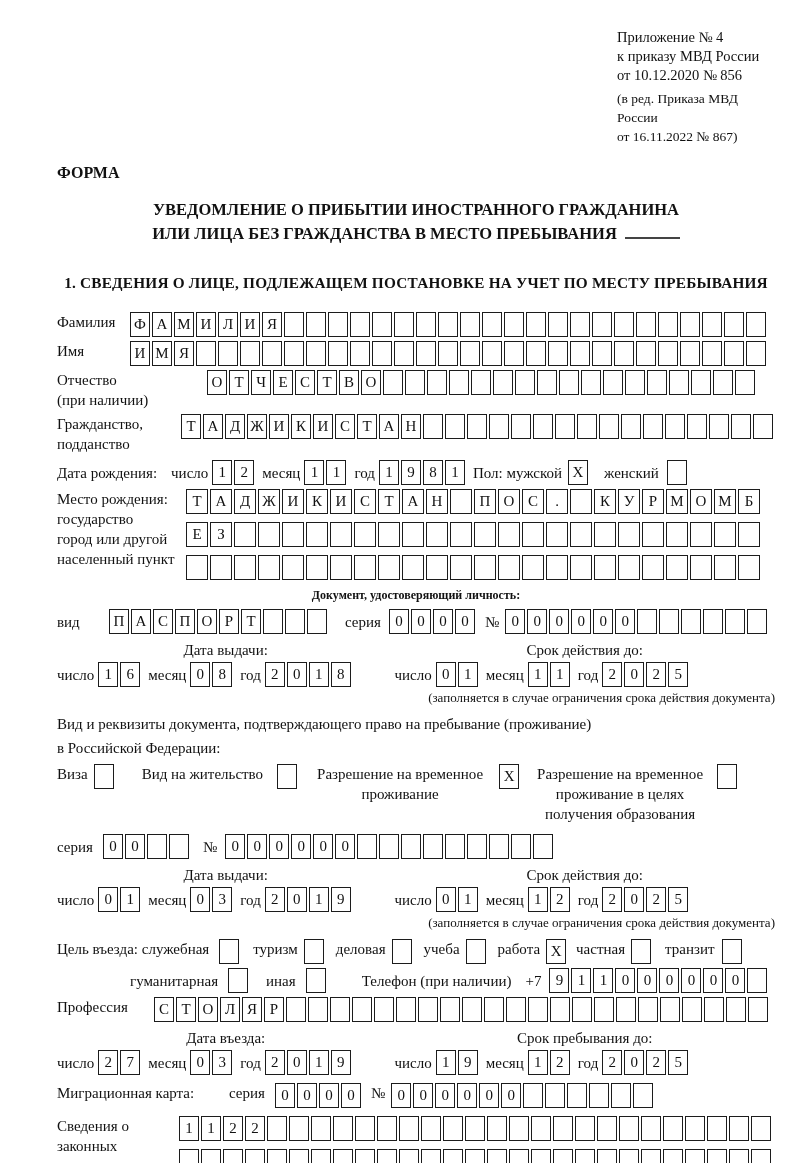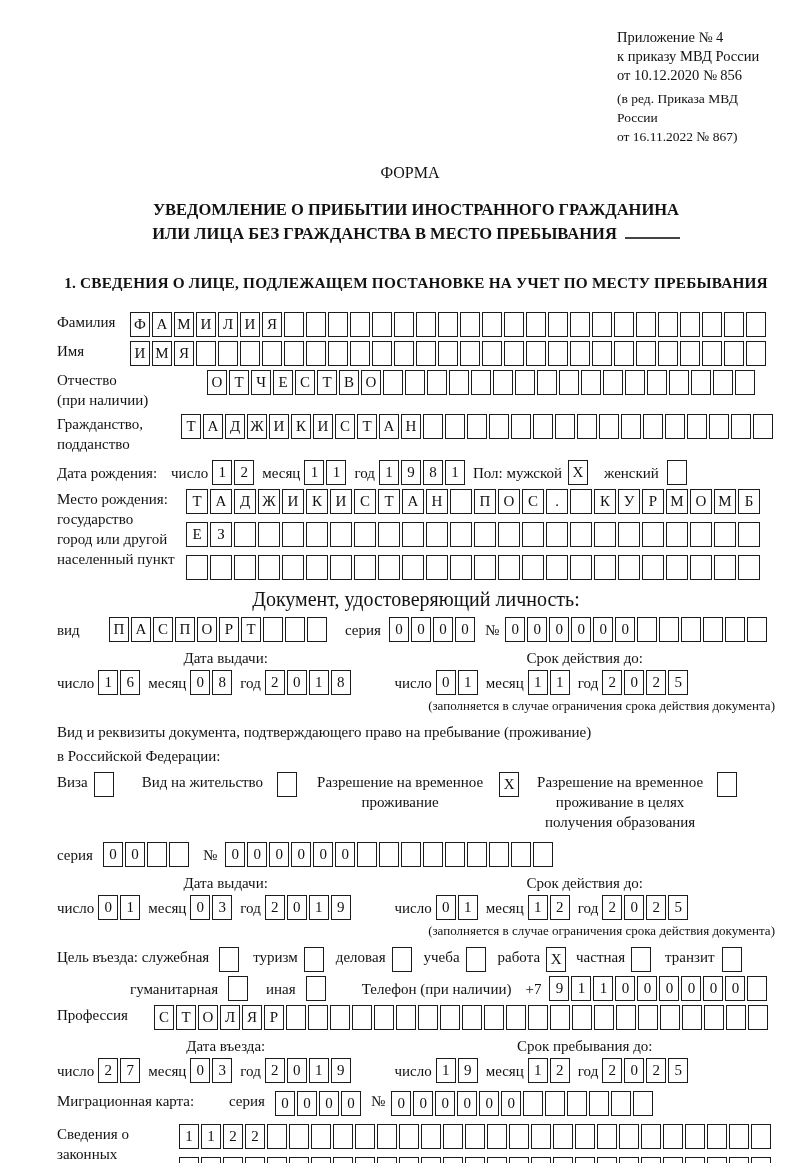--- a/index.html
+++ b/index.html
@@ -13,40 +13,40 @@
         font-size:15px;background:#fff;box-sizing:border-box;}
   .wide .cell{width:22px;margin-right:2px;}
 
   .lbl{font-size:15px;line-height:20px;}
   .row{display:flex;align-items:flex-start;margin-bottom:4px;}
   .labelcol{flex:none;}
 
   
   .top-right{margin-left:560px;font-size:14.5px;line-height:19px;}
   .top-right .rev{font-size:13.5px;margin-top:4px;}
-  .forma{text-align:center;font-weight:normal;font-size:16px;margin:18px 12px 16px 0;}
+  .forma{text-align:left;font-weight:bold;font-size:16px;margin:18px 12px 16px 0;}
   .title{text-align:center;font-weight:bold;font-size:16.5px;line-height:24px;margin-bottom:28px;}
   .title-underline{display:inline-block;width:55px;border-bottom:2px solid #444;margin-left:8px;}
   .sec-heading{text-align:center;font-weight:bold;font-size:15.3px;margin-bottom:20px;letter-spacing:.2px;}
 
   .dateline{display:inline-flex;align-items:center;}
   .dateline .lbl{margin-right:4px;}
   .dateline .cells{margin-right:6px;}
 
   .two-col{display:flex;margin-top:8px;}
   .col-l{width:47%;}
   .col-r{width:53%;}
   .date-title{text-align:center;font-size:15px;margin-bottom:3px;}
   .note{font-size:13px;line-height:17px;}
   .note-r{text-align:right;margin-top:2px;}
 
   .opt{display:inline-flex;align-items:flex-start;}
   .opt .lbl{margin-right:6px;}
   .opt-center{text-align:center;}
-  .doc-heading{text-align:center;font-weight:normal;font-size:20px;margin:4px 0 6px;}
+  .doc-heading{text-align:center;font-weight:bold;font-size:12px;margin:4px 0 6px;}
   .gap-b{margin-bottom:8px;}
 </style>
 </head>
 <body>
 
 <div class="page">
 
   <div class="top-right">
     <div>Приложение № 4</div>
     <div>к приказу МВД России</div>

